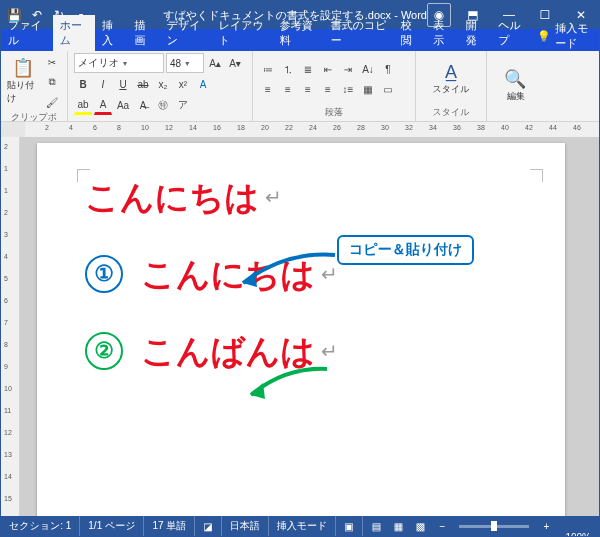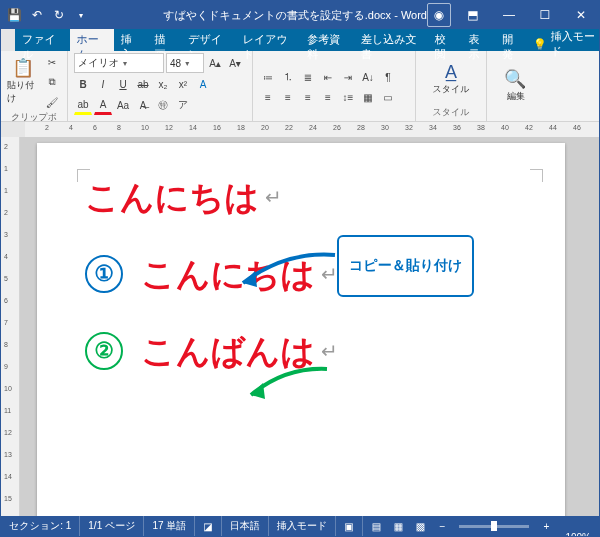--- a/index.html
+++ b/index.html
@@ -6,21 +6,21 @@
   .window{width:600px;height:537px;background:#e6e6e6;position:relative;overflow:hidden;border:1px solid #2b579a;box-sizing:border-box;}
   
   .titlebar{height:28px;background:#2b579a;color:#fff;display:flex;align-items:center;}
   .qat{display:flex;align-items:center;gap:6px;padding:0 6px;}
   .qat .ico{width:16px;height:16px;display:flex;align-items:center;justify-content:center;color:#fff;font-size:12px;}
   .title-center{flex:1;text-align:right;font-size:11px;white-space:nowrap;overflow:hidden;}
   .winbtns{display:flex;}
   .winbtn{width:36px;height:28px;display:flex;align-items:center;justify-content:center;color:#fff;font-size:12px;}
   .user-icon{width:22px;height:22px;border:1px solid rgba(255,255,255,0.6);border-radius:2px;display:flex;align-items:center;justify-content:center;font-size:12px;margin-right:4px;color:#fff;}
   
-  .tabs{height:22px;background:#0369a1;display:flex;align-items:flex-start;color:#fff;font-size:11px;margin-left:14px;}
+  .tabs{height:22px;background:#1d4ed8;display:flex;align-items:flex-end;color:#fff;font-size:11px;}
   .tab{padding:3px 7px;cursor:default;}
   .tab.active{background:#f3f3f3;color:#2b579a;}
   .tell-me{margin-left:4px;display:flex;align-items:center;gap:4px;}
   
   .ribbon{height:70px;background:#f3f3f3;border-bottom:1px solid #d4d4d4;display:flex;}
   .group{border-right:1px solid #d4d4d4;padding:2px 6px 0 6px;display:flex;flex-direction:column;justify-content:space-between;}
   .group-label{text-align:center;font-size:9px;color:#666;padding-bottom:2px;}
   .group-body{flex:1;display:flex;align-items:center;}
   .big-btn{display:flex;flex-direction:column;align-items:center;justify-content:center;width:40px;}
   .big-btn .glyph{font-size:18px;line-height:1;}
@@ -43,21 +43,21 @@
   .page-inner{position:absolute;left:48px;right:30px;top:34px;bottom:10px;}
   .crop{position:absolute;width:12px;height:12px;border-color:#bfbfbf;}
   .crop.tl{left:40px;top:26px;border-left:1px solid #bfbfbf;border-top:1px solid #bfbfbf;}
   .crop.tr{right:22px;top:26px;border-right:1px solid #bfbfbf;border-top:1px solid #bfbfbf;}
   .docline{display:flex;align-items:center;margin-bottom:10px;}
   .jp{font-weight:bold;color:#e81123;font-size:34px;line-height:1.2;font-family:"Meiryo","Yu Gothic",sans-serif;}
   .ret{color:#9a9a9a;font-size:20px;margin-left:6px;}
   .num-circle{width:34px;height:34px;border:2px solid;border-radius:50%;display:flex;align-items:center;justify-content:center;font-size:22px;font-weight:bold;margin-right:18px;}
   .num1{color:#0070c0;border-color:#0070c0;}
   .num2{color:#00b050;border-color:#00b050;}
-  .callout{position:absolute;background:#fff;border:2px solid;border-radius:6px;padding:20px 10px;font-size:14px;font-weight:bold;white-space:nowrap;}
+  .callout{position:absolute;background:#fff;border:2px solid;border-radius:6px;padding:4px 10px;font-size:14px;font-weight:bold;white-space:nowrap;}
   .c-blue{border-color:#0070c0;color:#0070c0;}
   .c-green{border-color:#00b050;color:#00b050;}
   
   .status{position:absolute;left:0;right:0;bottom:0;height:20px;background:#2b579a;color:#fff;display:flex;align-items:center;font-size:10px;}
   .status .cell{padding:0 8px;border-right:1px solid rgba(255,255,255,0.25);height:100%;display:flex;align-items:center;}
   .status .spacer{flex:1;}
   .viewbtn{width:22px;height:20px;display:flex;align-items:center;justify-content:center;color:#fff;}
   .zoom-track{width:70px;height:3px;background:rgba(255,255,255,0.4);position:relative;margin:0 6px;}
   .zoom-thumb{position:absolute;width:6px;height:10px;background:#fff;top:-4px;left:32px;}
   svg{display:block;}
@@ -89,24 +89,25 @@
   </div>
 
   <div class="tabs">
     <div class="tab">ファイル</div>
     <div class="tab active">ホーム</div>
     <div class="tab">挿入</div>
     <div class="tab">描画</div>
     <div class="tab">デザイン</div>
     <div class="tab">レイアウト</div>
     <div class="tab">参考資料</div>
-    <div class="tab">差し込み文書</div>
+    <div class="tab">書式のコピー</div>
     <div class="tab">校閲</div>
     <div class="tab">表示</div>
     <div class="tab">開発</div>
+    <div class="tab">ヘルプ</div>
     <div class="tell-me">
       <span>💡</span>
       <span>挿入モード</span>
     </div>
   </div>
 
   <div class="ribbon">
 
     <div class="group" style="width:54px;">
       <div class="group-body">
@@ -178,20 +179,21 @@
             <span class="mini">≡</span>
             <span class="mini">≡</span>
             <span class="mini">≡</span>
             <span class="mini">≡</span>
             <span class="mini">↕≡</span>
             <span class="mini">▦</span>
             <span class="mini">▭</span>
           </div>
         </div>
       </div>
+      <div class="group-label">段落</div>
     </div>
 
     <div class="group" style="width:58px;">
       <div class="group-body" style="justify-content:center;">
         <div class="big-btn">
           <span class="glyph" style="color:#2b579a;">A̲</span>
           <span class="lbl">スタイル</span>
         </div>
       </div>
       <div class="group-label">スタイル</div>

